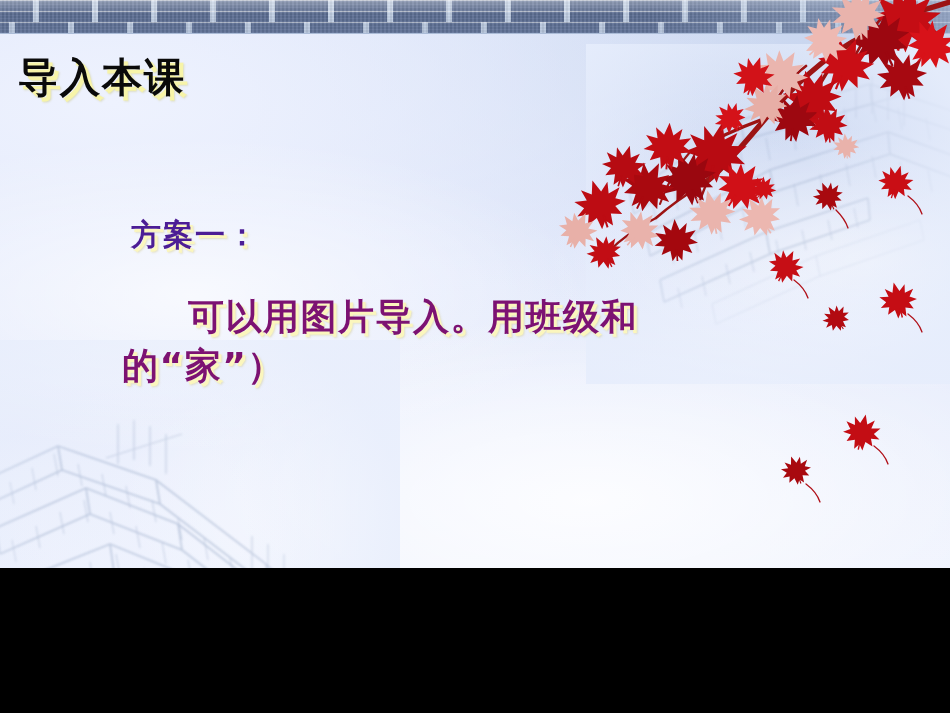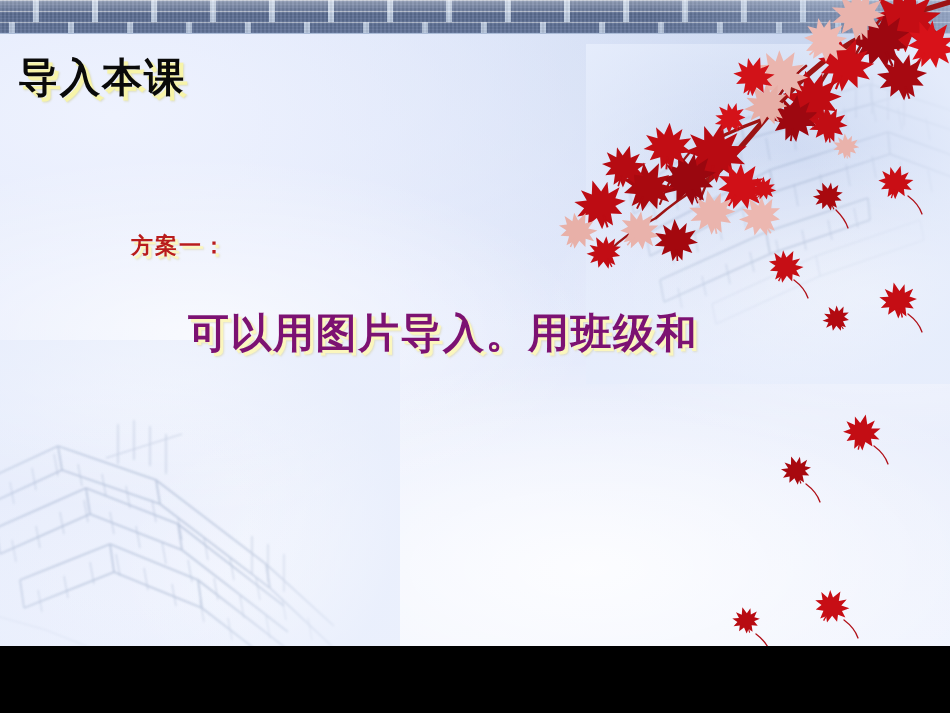--- a/index.html
+++ b/index.html
@@ -3,21 +3,21 @@
 <meta charset="utf-8">
 <style>
   html, body {
     margin: 0;
     padding: 0;
     background: #000;
   }
   #slide {
     position: relative;
     width: 950px;
-    height: 646px;
+    height: 568px;
     overflow: hidden;
     font-family: "DejaVu Sans", "Liberation Sans", sans-serif;
     background: #e2e9fb;
   }
 
   
   .bg-base {
     position: absolute;
     inset: 0;
     background:
@@ -131,44 +131,42 @@
     letter-spacing: 2px;
     color: #0a0a0a;
     text-shadow: 4px 4px 0 #f7f4a8, 5px 5px 2px rgba(200,196,120,0.45);
     white-space: nowrap;
   }
 
   .plan-label {
     position: absolute;
     left: 131px;
     top: 215px;
-    font-size: 22px;
+    font-size: 30px;
     font-weight: 700;
     letter-spacing: 2px;
-    color: #b91c1c;
+    color: #4c1d95;
     text-shadow: 3px 3px 0 #fbf6bd, 4px 4px 2px rgba(205,195,120,0.40);
     white-space: nowrap;
-    margin-top: 16px;
   }
 
   .body-block {
     position: absolute;
     left: 122px;
     top: 292px;
     width: 660px;
   }
   .body-line {
-    font-size: 41px;
+    font-size: 36px;
     font-weight: 700;
     line-height: 49px;
     letter-spacing: 1.5px;
     color: #7c1272;
     text-shadow: 3px 3px 0 #fbf6bd, 4px 4px 2px rgba(205,195,120,0.38);
     white-space: nowrap;
-    margin-top: 17px;
   }
   .body-line.indent { text-indent: 66px; }
 </style>
 </head>
 <body>
 
 <div id="slide">
 
   <div class="bg-base"></div>
   <div class="bg-haze"></div>
@@ -346,15 +344,16 @@
       </g>
     </svg>
   </div>
 
   <div class="slide-title">导入本课</div>
 
   <div class="plan-label">方案一：</div>
 
   <div class="body-block">
     <div class="body-line indent">可以用图片导入。用班级和</div>
+    <div class="body-line">的“家”）</div>
   </div>
 
 </div>
 
 </body></html>

